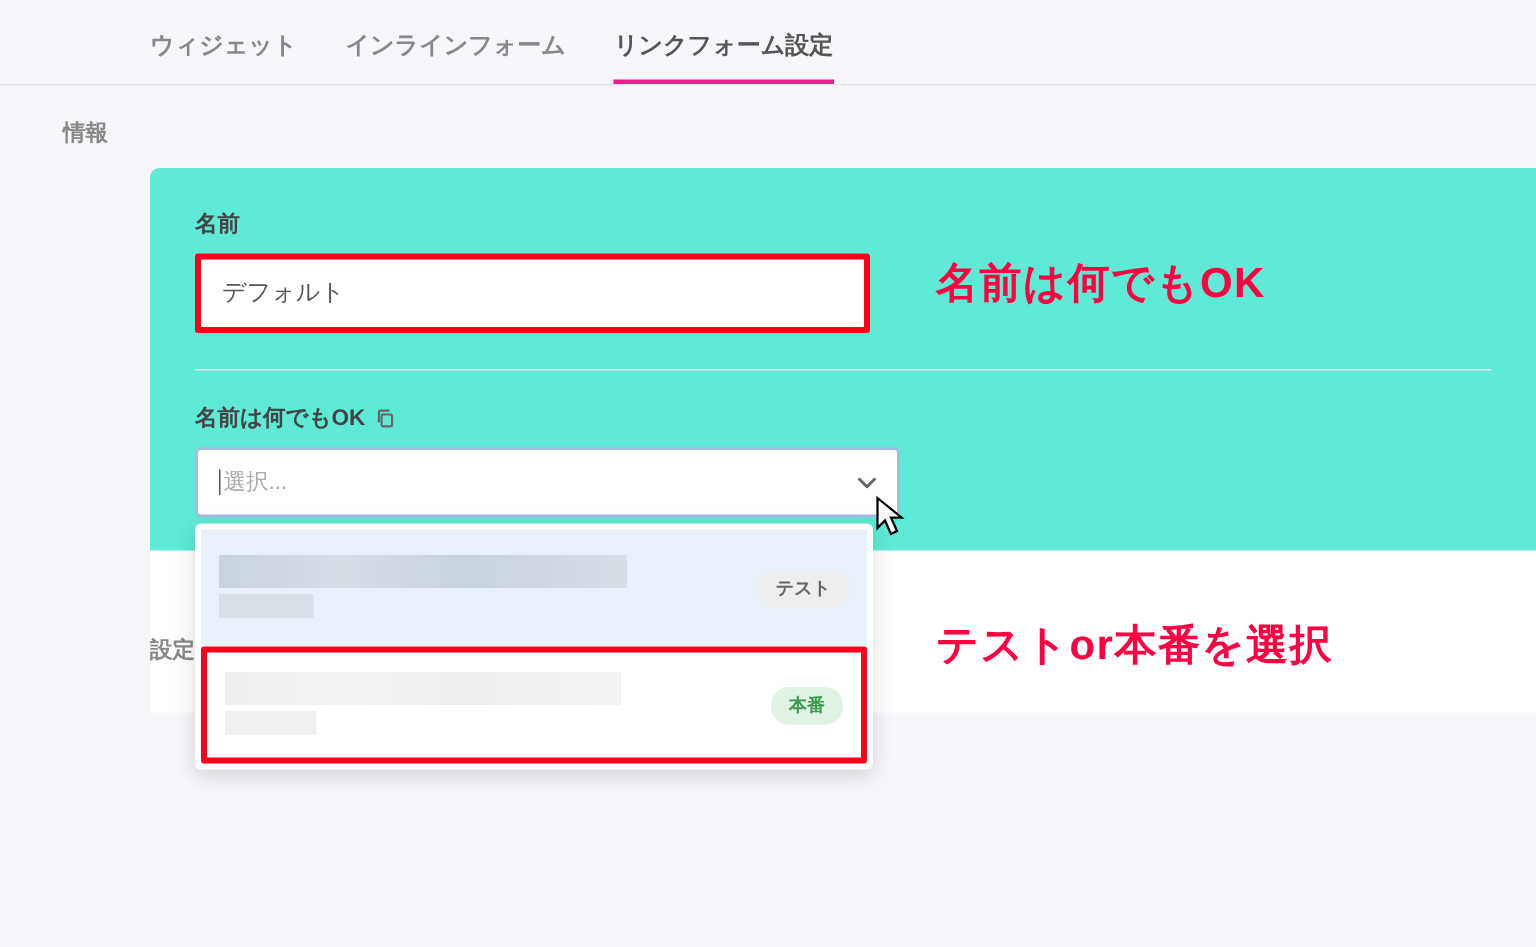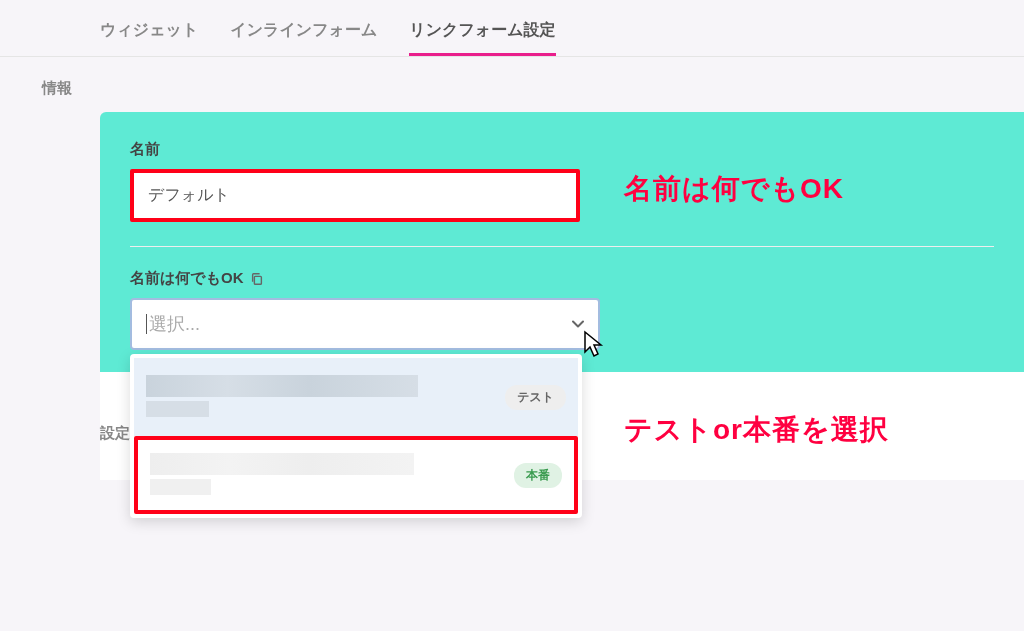--- a/index.html
+++ b/index.html
@@ -78,21 +78,21 @@
       border-top: 1px solid #eee;
       margin: 24px 30px 22px 30px;
     }
     .select-wrap {
       position: relative;
       width: 470px;
     }
     .select-input {
       width: 100%;
       padding: 12px 36px 12px 14px;
-      font-size: 18px;
+      font-size: 15px;
       color: #aaa;
       background: #fff;
       border: 2px solid #a3bce0;
       border-radius: 4px;
       position: relative;
     }
     .text-cursor {
       border-left: 1px solid #555;
       padding-left: 2px;
     }

